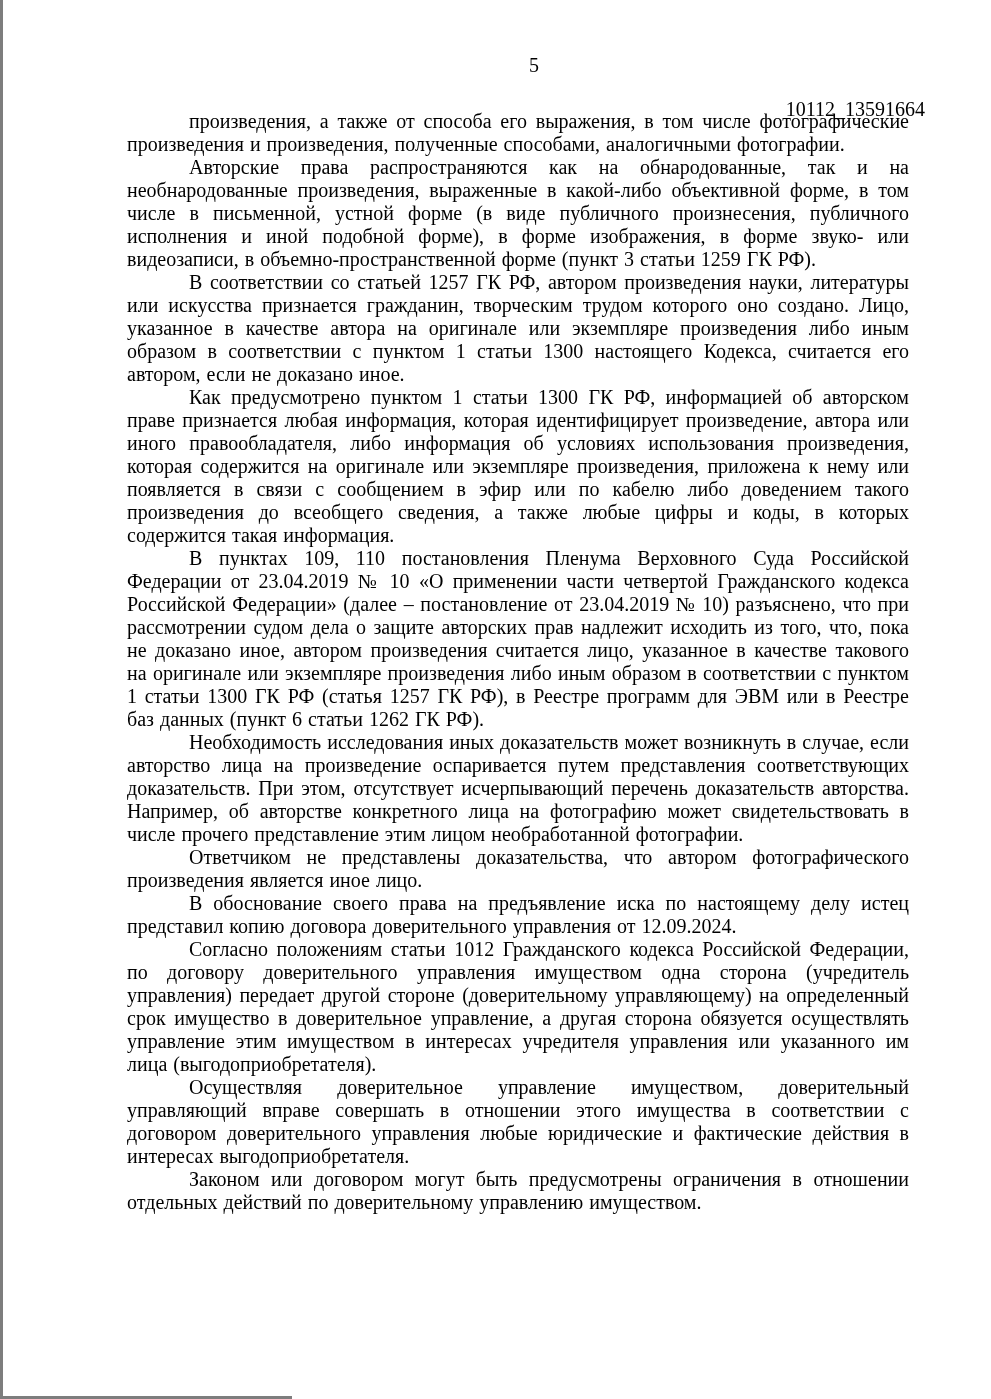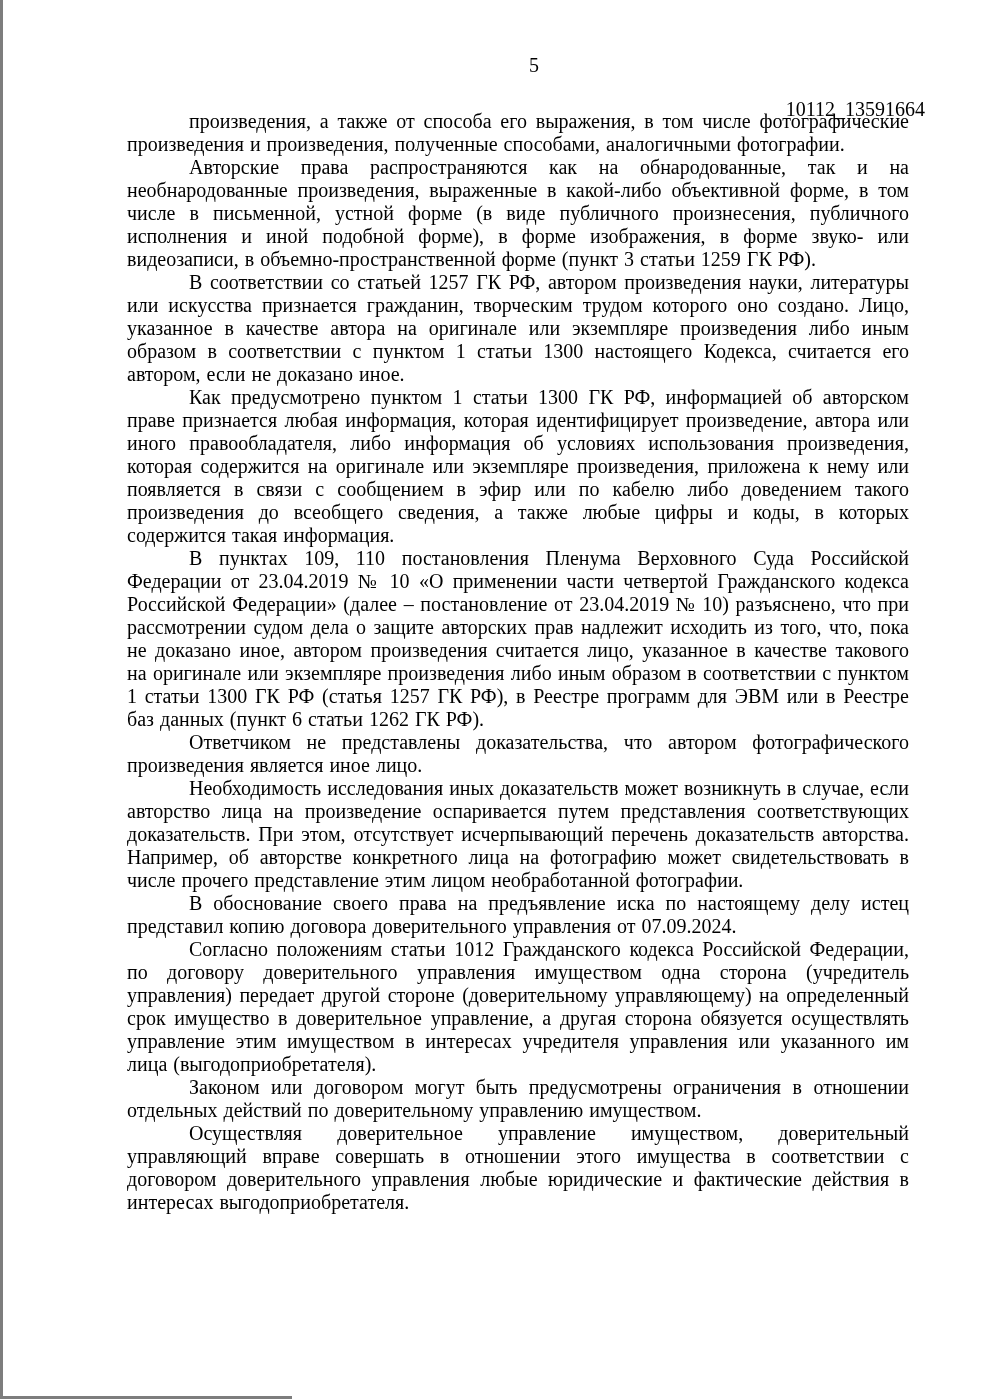--- a/index.html
+++ b/index.html
@@ -82,20 +82,20 @@
     <span class="page-num">5</span>
     <span class="doc-id">10112_13591664</span>
   </div>
 
   <div class="doc-body">
     <p>произведения, а также от способа его выражения, в том числе фотографические произведения и произведения, полученные способами, аналогичными фотографии.</p>
     <p>Авторские права распространяются как на обнародованные, так и на необнародованные произведения, выраженные в какой-либо объективной форме, в том числе в письменной, устной форме (в виде публичного произнесения, публичного исполнения и иной подобной форме), в форме изображения, в форме звуко- или видеозаписи, в объемно-пространственной форме (пункт 3 статьи 1259 ГК РФ).</p>
     <p>В соответствии со статьей 1257 ГК РФ, автором произведения науки, литературы или искусства признается гражданин, творческим трудом которого оно создано. Лицо, указанное в качестве автора на оригинале или экземпляре произведения либо иным образом в соответствии с пунктом 1 статьи 1300 настоящего Кодекса, считается его автором, если не доказано иное.</p>
     <p>Как предусмотрено пунктом 1 статьи 1300 ГК РФ, информацией об авторском праве признается любая информация, которая идентифицирует произведение, автора или иного правообладателя, либо информация об условиях использования произведения, которая содержится на оригинале или экземпляре произведения, приложена к нему или появляется в связи с сообщением в эфир или по кабелю либо доведением такого произведения до всеобщего сведения, а также любые цифры и коды, в которых содержится такая информация.</p>
     <p>В пунктах 109, 110 постановления Пленума Верховного Суда Российской Федерации от 23.04.2019 № 10 «О применении части четвертой Гражданского кодекса Российской Федерации» (далее – постановление от 23.04.2019 № 10) разъяснено, что при рассмотрении судом дела о защите авторских прав надлежит исходить из того, что, пока не доказано иное, автором произведения считается лицо, указанное в качестве такового на оригинале или экземпляре произведения либо иным образом в соответствии с пунктом 1 статьи 1300 ГК РФ (статья 1257 ГК РФ), в Реестре программ для ЭВМ или в Реестре баз данных (пункт 6 статьи 1262 ГК РФ).</p>
+    <p>Необходимость исследования иных доказательств может возникнуть в случае, если авторство лица на произведение оспаривается путем представления соответствующих доказательств. При этом, отсутствует исчерпывающий перечень доказательств авторства. Например, об авторстве конкретного лица на фотографию может свидетельствовать в числе прочего представление этим лицом необработанной фотографии.</p>
     <p>Ответчиком не представлены доказательства, что автором фотографического произведения является иное лицо.</p>
-    <p>Необходимость исследования иных доказательств может возникнуть в случае, если авторство лица на произведение оспаривается путем представления соответствующих доказательств. При этом, отсутствует исчерпывающий перечень доказательств авторства. Например, об авторстве конкретного лица на фотографию может свидетельствовать в числе прочего представление этим лицом необработанной фотографии.</p>
-    <p>В обоснование своего права на предъявление иска по настоящему делу истец представил копию договора доверительного управления от 07.09.2024.</p>
+    <p>В обоснование своего права на предъявление иска по настоящему делу истец представил копию договора доверительного управления от 12.09.2024.</p>
     <p>Согласно положениям статьи 1012 Гражданского кодекса Российской Федерации, по договору доверительного управления имуществом одна сторона (учредитель управления) передает другой стороне (доверительному управляющему) на определенный срок имущество в доверительное управление, а другая сторона обязуется осуществлять управление этим имуществом в интересах учредителя управления или указанного им лица (выгодоприобретателя).</p>
+    <p>Осуществляя доверительное управление имуществом, доверительный управляющий вправе совершать в отношении этого имущества в соответствии с договором доверительного управления любые юридические и фактические действия в интересах выгодоприобретателя.</p>
     <p>Законом или договором могут быть предусмотрены ограничения в отношении отдельных действий по доверительному управлению имуществом.</p>
-    <p>Осуществляя доверительное управление имуществом, доверительный управляющий вправе совершать в отношении этого имущества в соответствии с договором доверительного управления любые юридические и фактические действия в интересах выгодоприобретателя.</p>
   </div>
 </div>
 
 </body></html>

